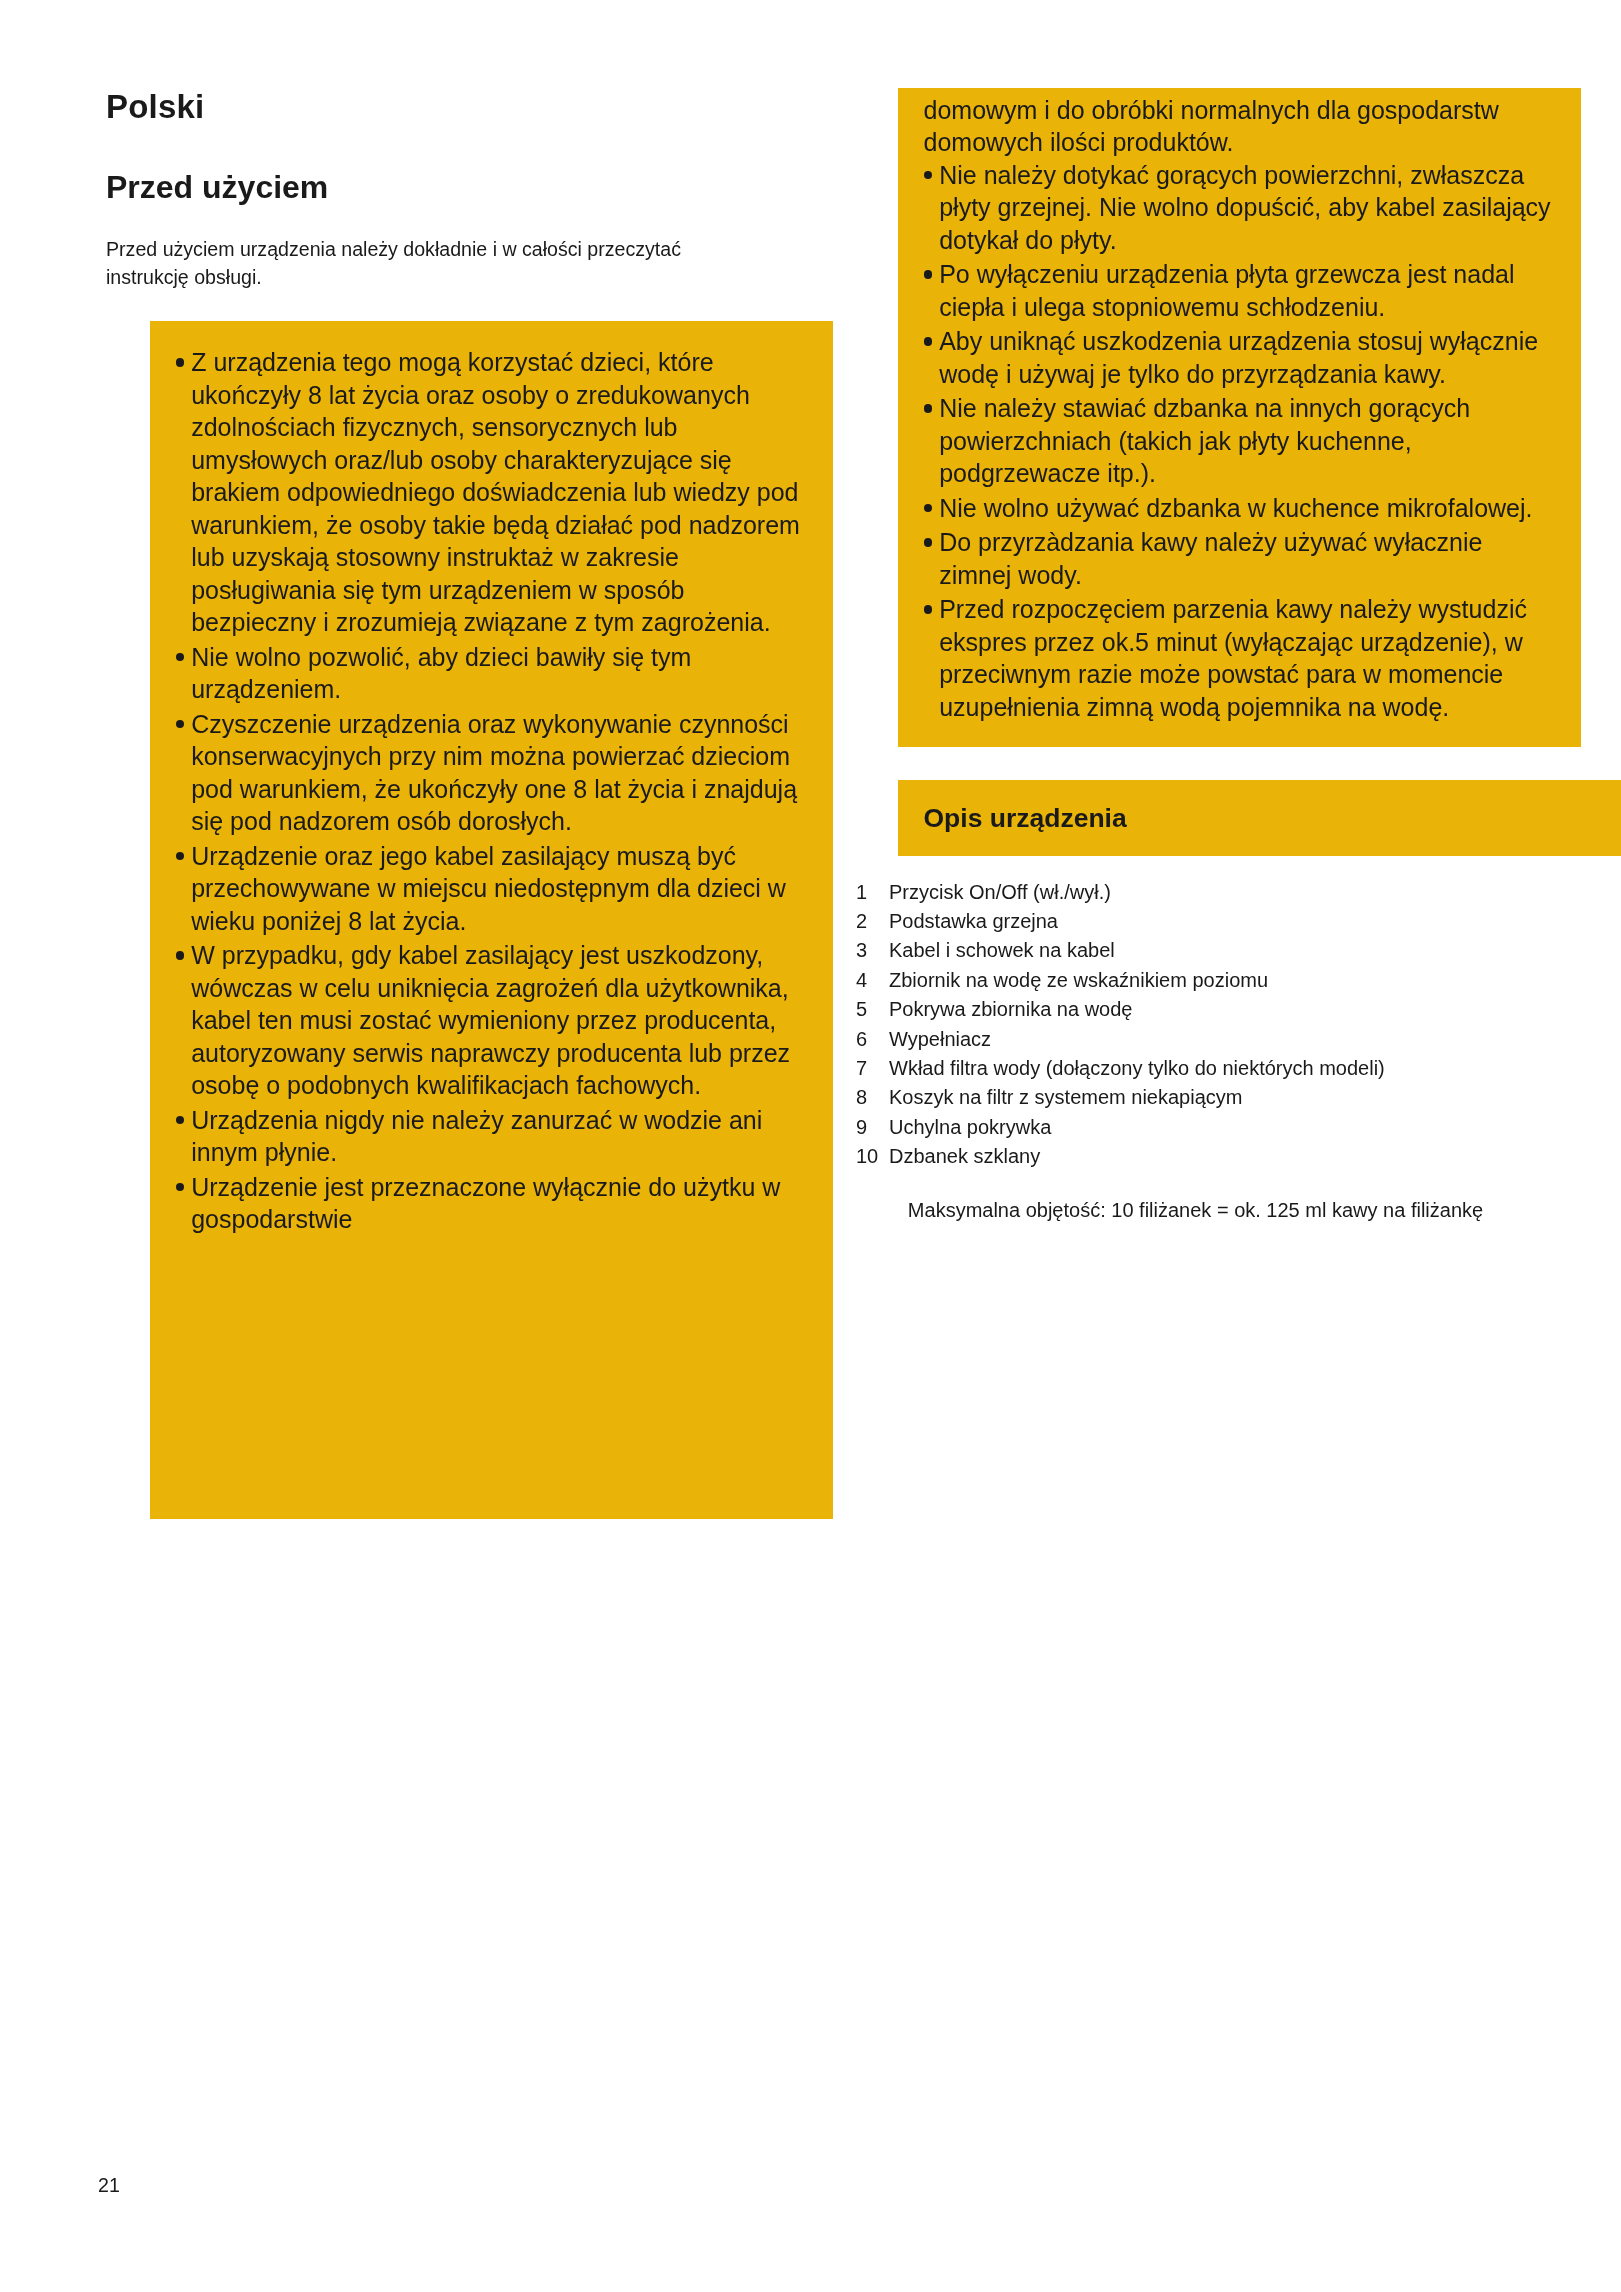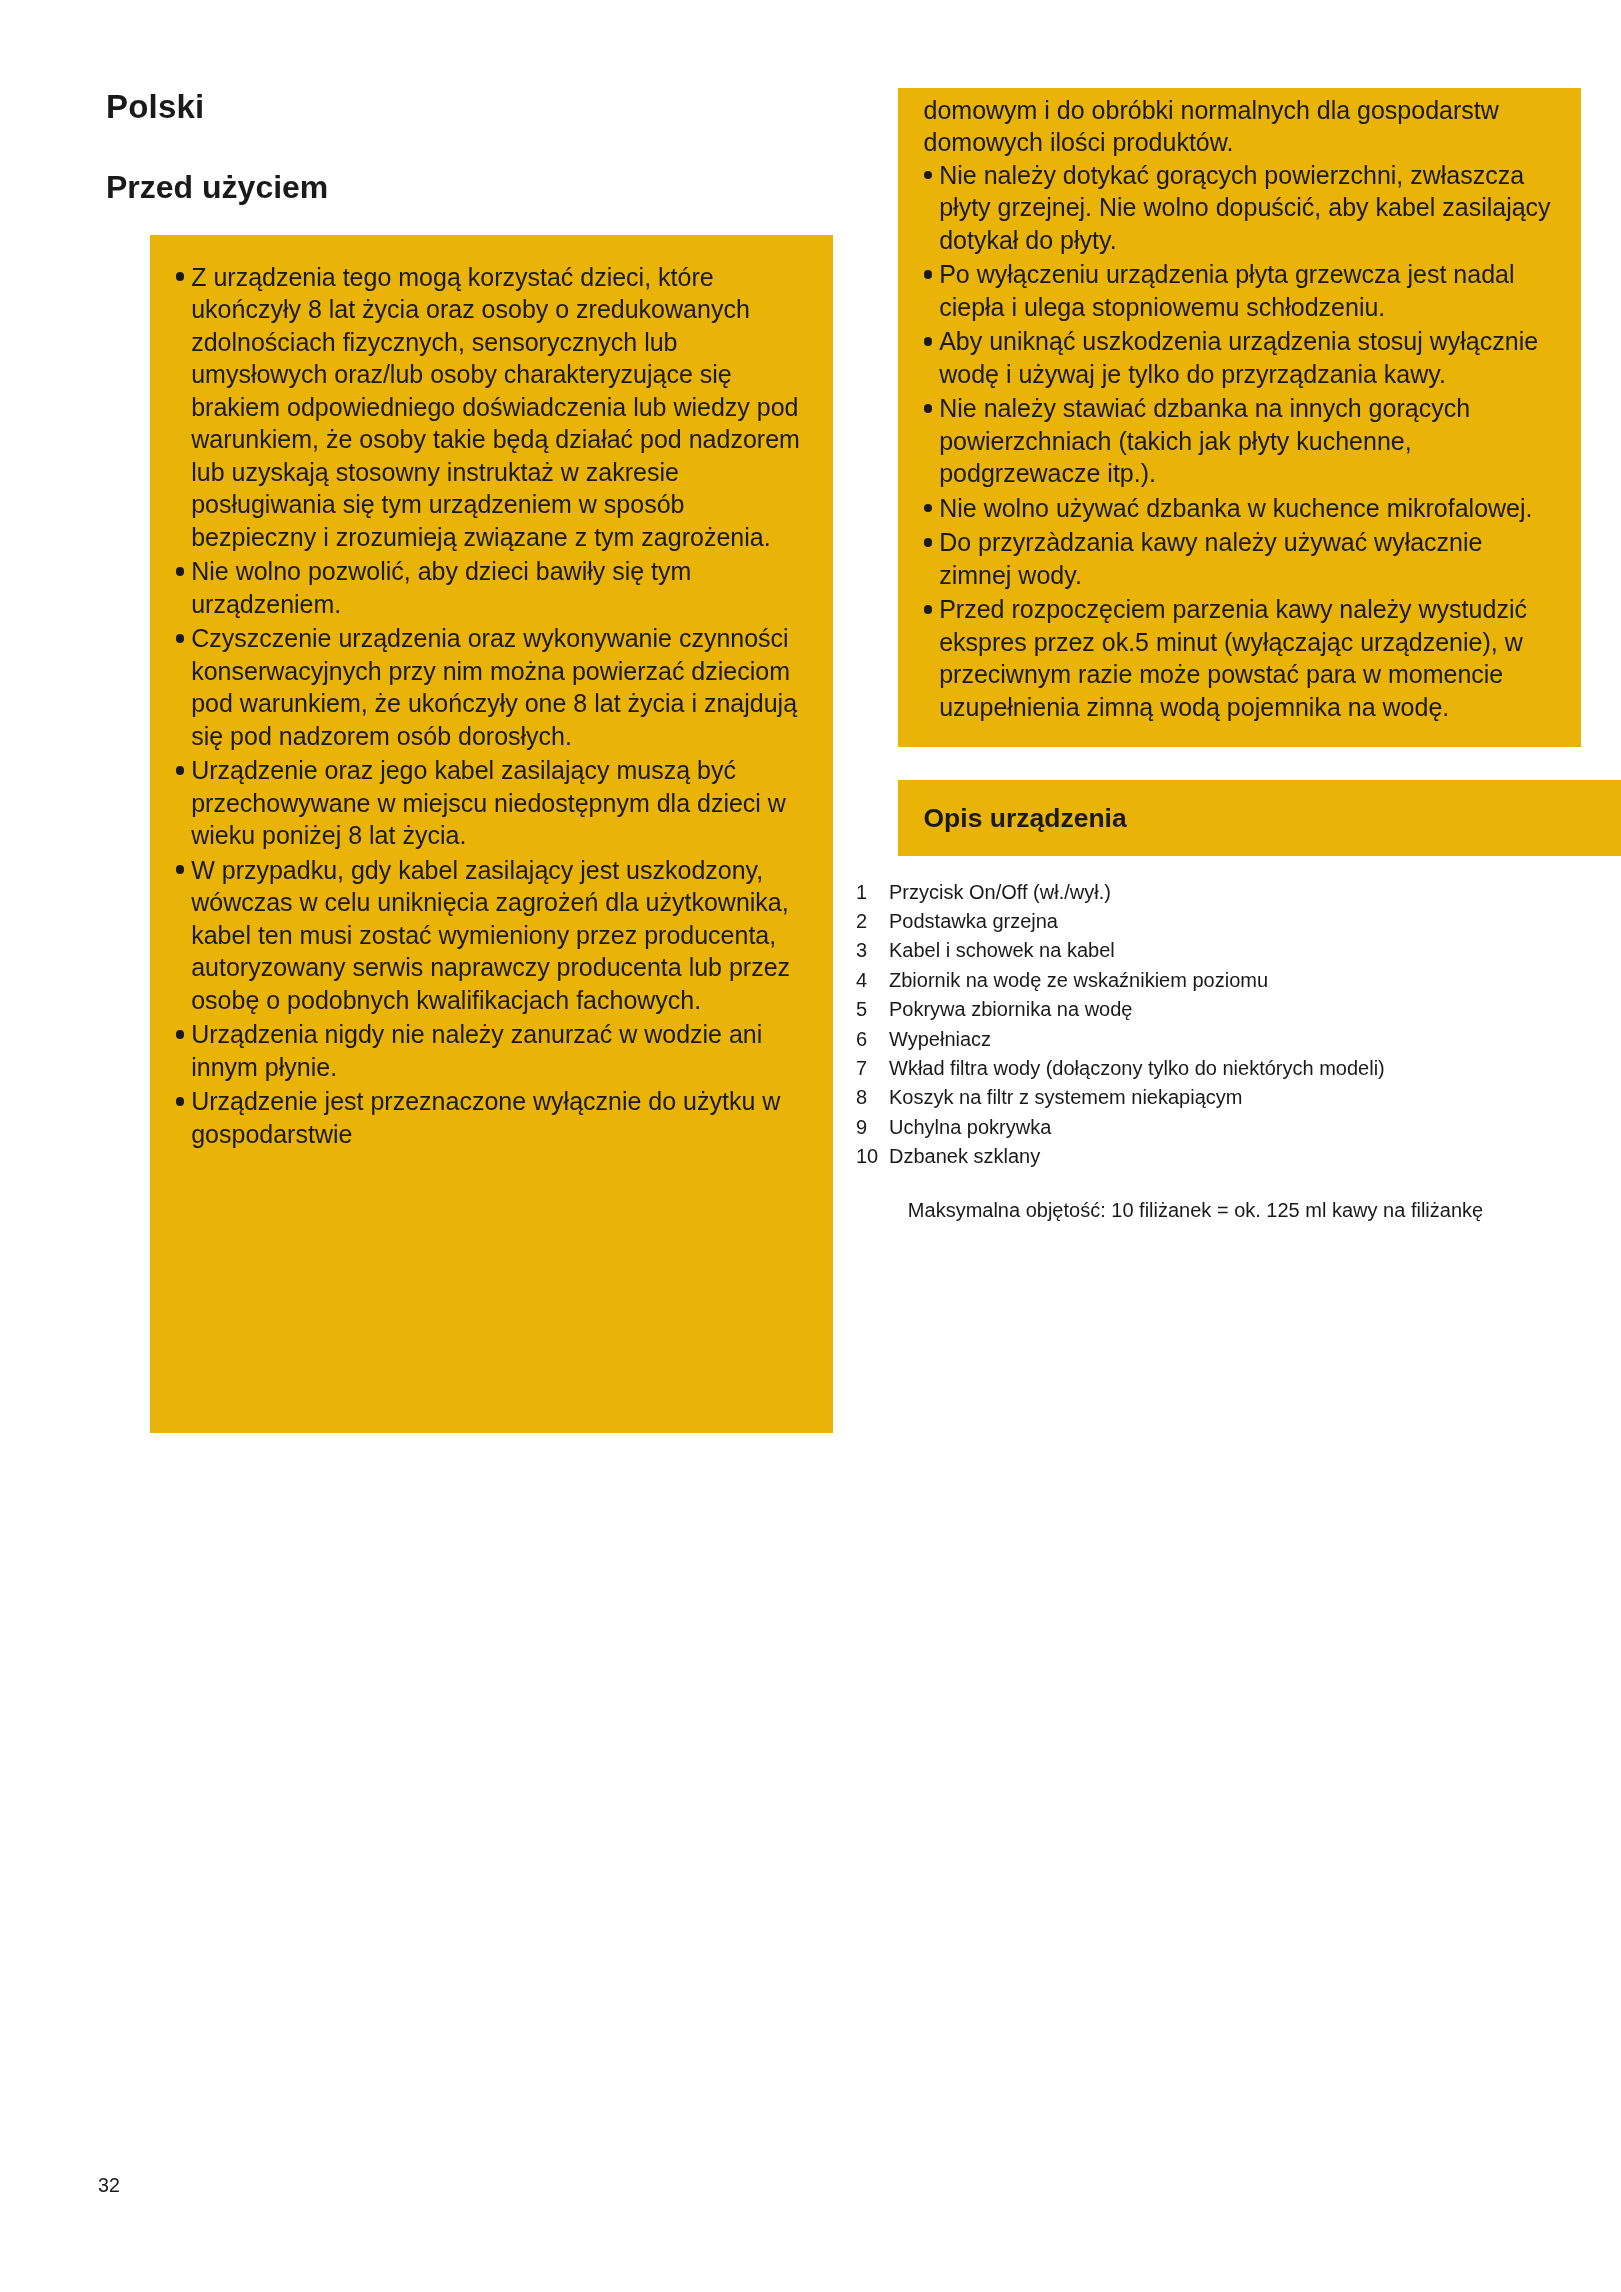--- a/index.html
+++ b/index.html
@@ -152,20 +152,21 @@
 </style>
 </head>
 <body>
 
 <div class="page">
   <div class="columns">
 
     <div class="col">
       <h1 class="lang">Polski</h1>
       <h2 class="section">Przed użyciem</h2>
+      <p class="intro">Przed użyciem urządzenia należy dokładnie i w całości przeczytać instrukcję obsługi.</p>
 
       <div class="gray-box left">
         <ul class="bullets">
           <li>Z urządzenia tego mogą korzystać dzieci, które ukończyły 8 lat życia oraz osoby o zredukowanych zdolnościach fizycznych, sensorycznych lub umysłowych oraz/lub osoby charakteryzujące się brakiem odpowiedniego doświadczenia lub wiedzy pod warunkiem, że osoby takie będą działać pod nadzorem lub uzyskają stosowny instruktaż w zakresie posługiwania się tym urządzeniem w sposób bezpieczny i zrozumieją związane z tym zagrożenia.</li>
           <li>Nie wolno pozwolić, aby dzieci bawiły się tym urządzeniem.</li>
           <li>Czyszczenie urządzenia oraz wykonywanie czynności konserwacyjnych przy nim można powierzać dzieciom pod warunkiem, że ukończyły one 8 lat życia i znajdują się pod nadzorem osób dorosłych.</li>
           <li>Urządzenie oraz jego kabel zasilający muszą być przechowywane w miejscu niedostępnym dla dzieci w wieku poniżej 8 lat życia.</li>
           <li>W przypadku, gdy kabel zasilający jest uszkodzony, wówczas w celu uniknięcia zagrożeń dla użytkownika, kabel ten musi zostać wymieniony przez producenta, autoryzowany serwis naprawczy producenta lub przez osobę o podobnych kwalifikacjach fachowych.</li>
           <li>Urządzenia nigdy nie należy zanurzać w wodzie ani innym płynie.</li>
           <li>Urządzenie jest przeznaczone wyłącznie do użytku w gospodarstwie</li>
@@ -232,15 +233,15 @@
           <span class="num">10</span>
           <span class="txt">Dzbanek   szklany</span>
         </div>
       </div>
 
       <div class="partsnote">Maksymalna objętość: 10 filiżanek = ok. 125 ml kawy na filiżankę</div>
     </div>
 
   </div>
 
-  <div class="pagenum">32</div>
+  <div class="pagenum">21</div>
 </div>
 
 
 </body></html>

